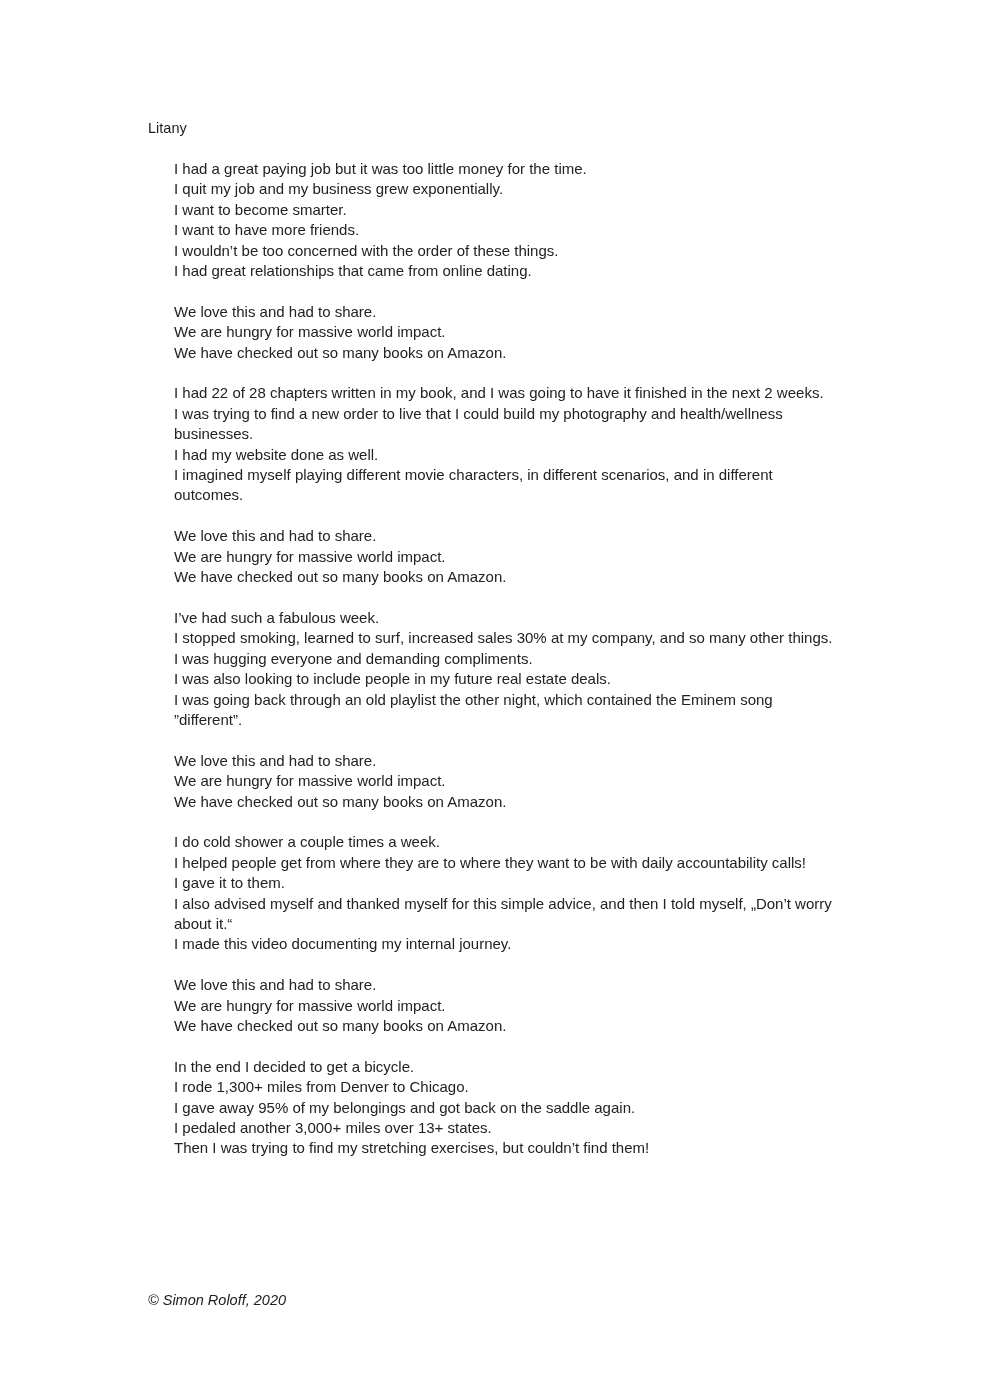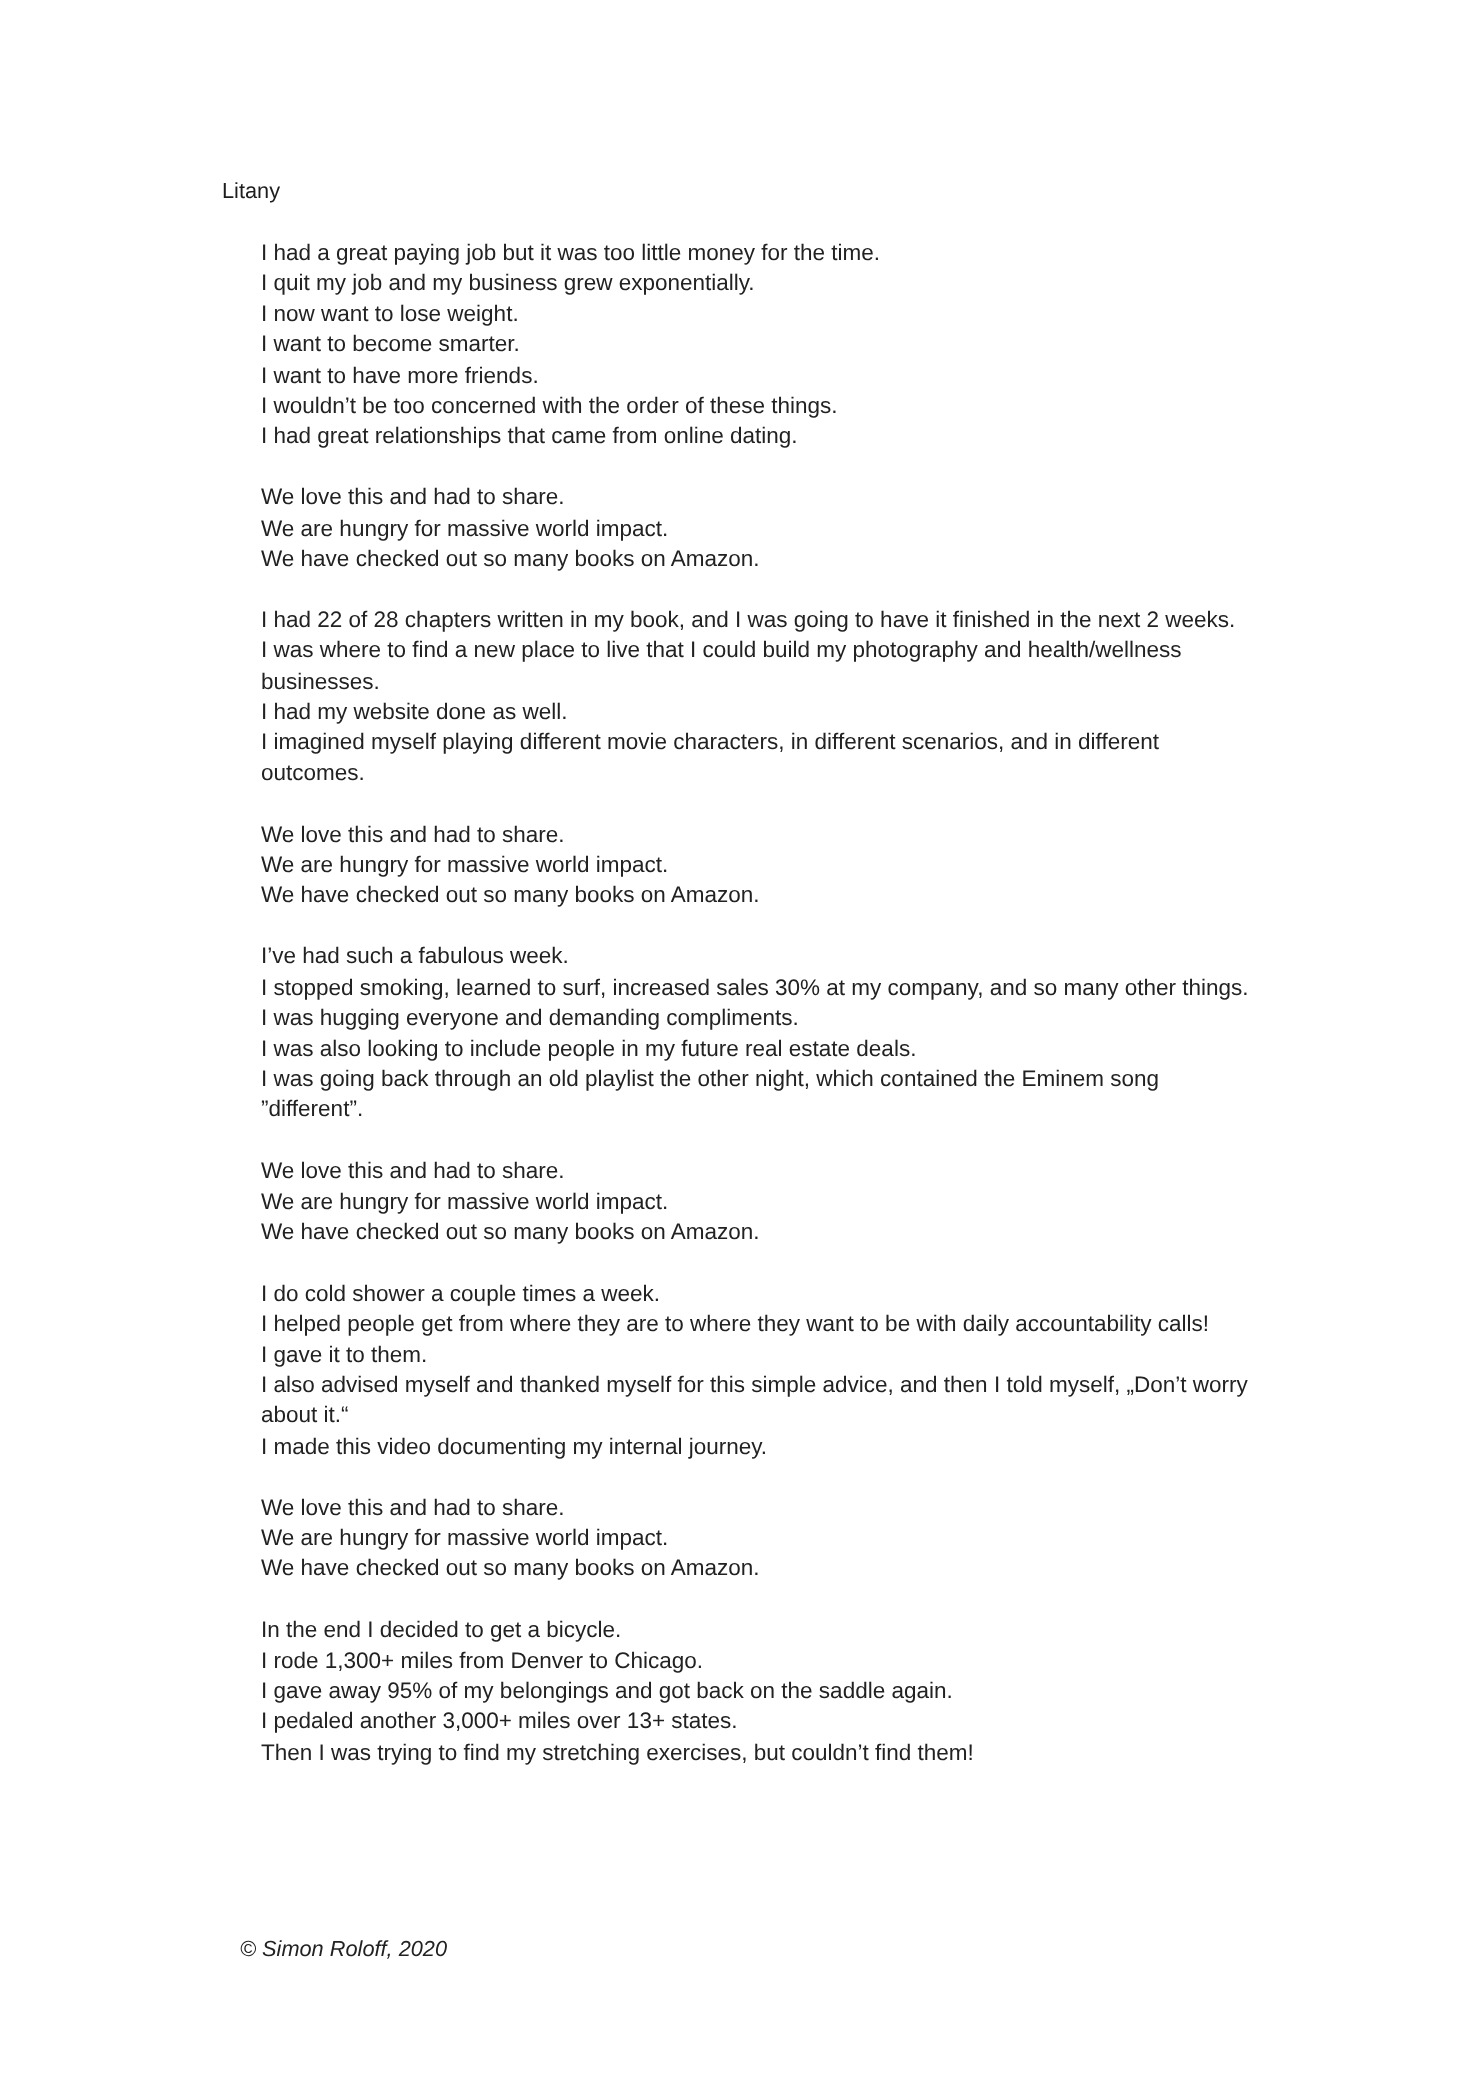--- a/index.html
+++ b/index.html
@@ -35,52 +35,51 @@
     margin-top: 20.4px;
   }
   .line {
     font-size: 15px;
     line-height: 20.4px;
     white-space: pre;
     color: #222222;
   }
   .footer {
     position: absolute;
-    left: 160px;
+    left: 148px;
     top: 1290px;
     font-style: italic;
     font-size: 14.5px;
     line-height: 20px;
     color: #222222;
   }
 </style>
 </head>
 <body>
 
 <div class="page">
   <h1 class="title">Litany</h1>
 
   <div class="poem">
       <div class="stanza">
         <div class="line">I had a great paying job but it was too little money for the time.</div>
         <div class="line">I quit my job and my business grew exponentially.</div>
-        <div class="line">I now want to lose weight.</div>
         <div class="line">I want to become smarter.</div>
         <div class="line">I want to have more friends.</div>
         <div class="line">I wouldn’t be too concerned with the order of these things.</div>
         <div class="line">I had great relationships that came from online dating.</div>
       </div>
       <div class="stanza">
         <div class="line">We love this and had to share.</div>
         <div class="line">We are hungry for massive world impact.</div>
         <div class="line">We have checked out so many books on Amazon.</div>
       </div>
       <div class="stanza">
         <div class="line">I had 22 of 28 chapters written in my book, and I was going to have it finished in the next 2 weeks.</div>
-        <div class="line">I was where to find a new place to live that I could build my photography and health/wellness</div>
+        <div class="line">I was trying to find a new order to live that I could build my photography and health/wellness</div>
         <div class="line">businesses.</div>
         <div class="line">I had my website done as well.</div>
         <div class="line">I imagined myself playing different movie characters, in different scenarios, and in different</div>
         <div class="line">outcomes.</div>
       </div>
       <div class="stanza">
         <div class="line">We love this and had to share.</div>
         <div class="line">We are hungry for massive world impact.</div>
         <div class="line">We have checked out so many books on Amazon.</div>
       </div>

